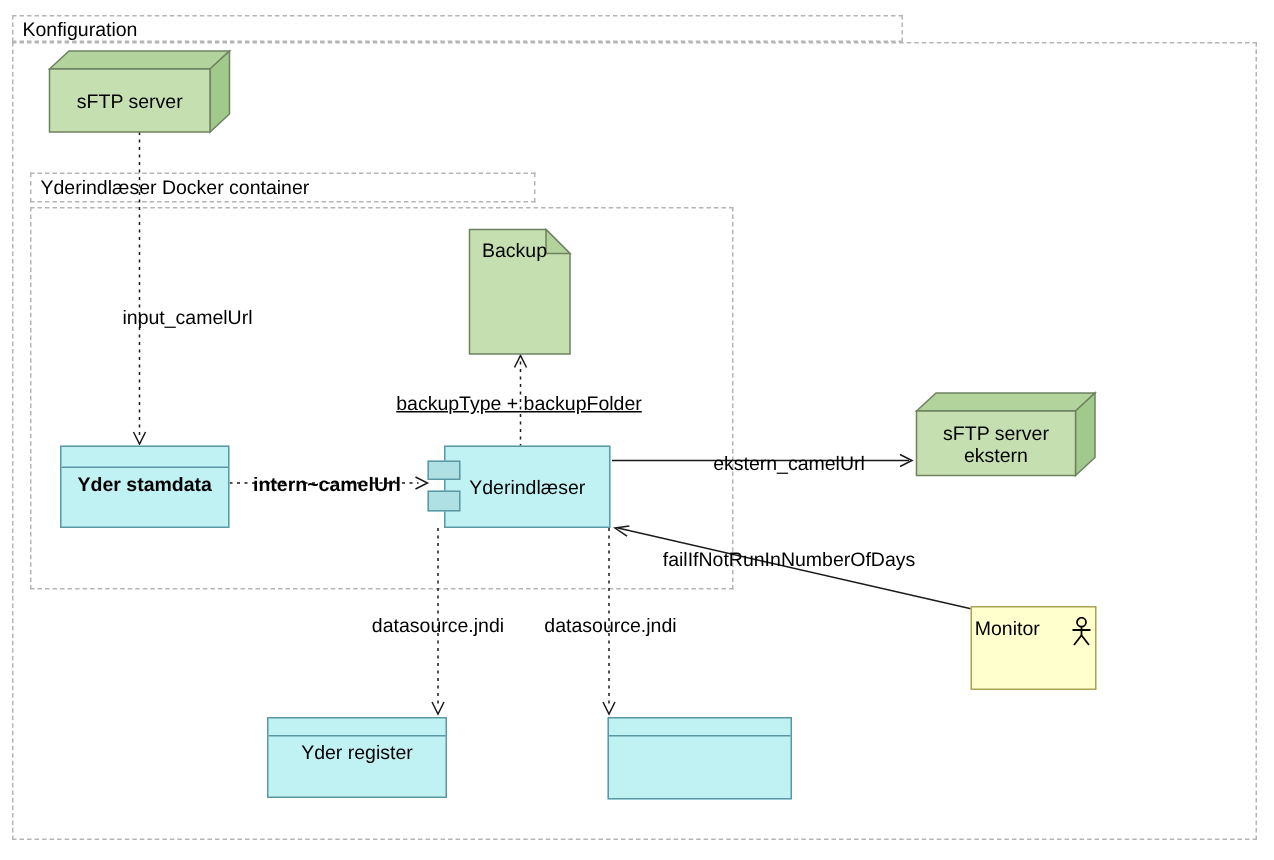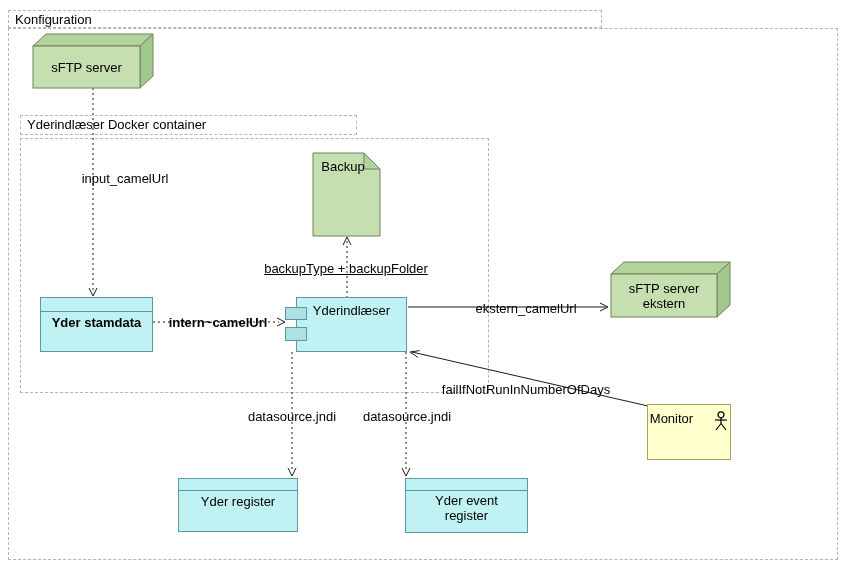--- a/index.html
+++ b/index.html
@@ -80,21 +80,21 @@
   </svg>
   <div class="face-label" style="left:1px;top:4px;width:60px;height:20px;">Backup</div>
 </div>
 
 <div class="cbox" style="left:40px;top:297px;width:113px;height:55px;font-weight:bold;">
   <div class="hdr"></div>
   <div class="lbl">Yder stamdata</div>
 </div>
 
 <div class="cbox" style="left:296px;top:297px;width:111px;height:55px;">
-  <div class="lbl" style="padding-top:5px;">Yderindlæser</div>
+  <div class="lbl" style="padding-top:19px;">Yderindlæser</div>
 </div>
 <div class="port" style="left:285px;top:307px;width:22px;height:13px;"></div>
 <div class="port" style="left:285px;top:327px;width:22px;height:14px;"></div>
 
 <div class="node" style="left:608px;top:256px;width:126px;height:62px;">
   <svg width="126" height="62">
     <polygon points="3,18 16,6 122,6 109,18" style="fill:var(--green-top);stroke:var(--green-border);stroke-width:1"></polygon>
     <polygon points="109,18 122,6 122,49 109,61" style="fill:var(--green-side);stroke:var(--green-border);stroke-width:1"></polygon>
     <rect x="3" y="18" width="106" height="43" style="fill:var(--green-fill);stroke:var(--green-border);stroke-width:1"></rect>
   </svg>
@@ -115,25 +115,21 @@
   </svg>
 </div>
 
 <div class="cbox" style="left:178px;top:478px;width:120px;height:54px;">
   <div class="hdr-sm"></div>
   <div class="lbl">Yder register</div>
 </div>
 
 <div class="cbox" style="left:405px;top:478px;width:123px;height:55px;">
   <div class="hdr-sm"></div>
-  <div class="lbl" style="padding-top:2px;">
-    <div>Yder event</div>
-    <div>register</div>
-  </div>
 </div>
 
-<div class="edge-label" style="left:125px;top:171px;">input_camelUrl</div>
+<div class="edge-label" style="left:125px;top:204px;">input_camelUrl</div>
 <div class="edge-label" style="left:218px;top:315px;font-weight:bold;">intern~camelUrl</div>
 <div class="edge-label" style="left:346px;top:261px;text-decoration:underline;">backupType + backupFolder</div>
 <div class="edge-label" style="left:510px;top:301px;margin-left:16px;">ekstern_camelUrl</div>
-<div class="edge-label" style="left:526px;top:382px;">failIfNotRunInNumberOfDays</div>
+<div class="edge-label" style="left:526px;top:365px;">failIfNotRunInNumberOfDays</div>
 <div class="edge-label" style="left:292px;top:409px;">datasource.jndi</div>
 <div class="edge-label" style="left:407px;top:409px;">datasource.jndi</div>
 
 </body></html>

